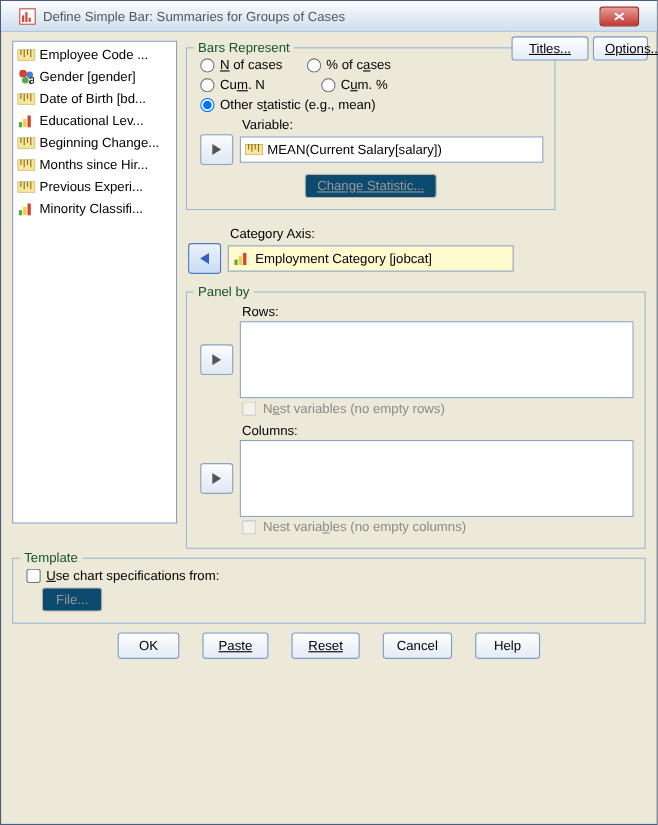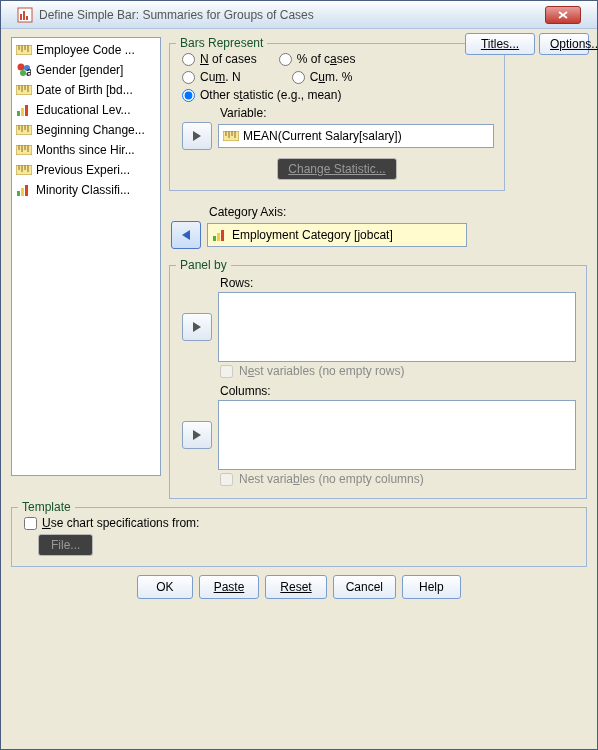--- a/index.html
+++ b/index.html
@@ -12,41 +12,41 @@
 .content { flex: 1; padding: 8px 10px 6px 10px; display: flex; flex-direction: column; }
 .maincols { display: flex; gap: 8px; }
 .vlist { width: 150px; height: 439px; background: #fff; border: 1px solid #8aa3c2; padding: 2px; overflow: hidden; }
 .vlist .row { display: flex; align-items: center; height: 20px; padding: 1px 2px; white-space: nowrap; overflow: hidden; }
 .vlist .row .lab { overflow: hidden; text-overflow: ellipsis; }
 .ico { width: 16px; height: 16px; margin-right: 4px; display: inline-flex; align-items: center; justify-content: center; }
 .ruler svg, .bars svg, .nom svg { display:block; }
 .rightcol { flex: 1; display: flex; flex-direction: column; gap: 6px; position: relative; }
 .sidebtns { position: absolute; top: -4px; right: -2px; display: flex; flex-direction: row; gap: 4px; z-index: 5; }
 .btn { background: linear-gradient(to bottom,#fefeff,#e4ecf7); border: 1px solid #7a9ccf; border-radius: 3px; padding: 3px 10px; cursor: pointer; text-align: center; color: #000; }
-.btn.disabled { color: #999; border-color: #b8b8b8; background: #404040; cursor: default; }
+.btn.disabled { color: #999; border-color: #b8b8b8; background: #0c4a6e; cursor: default; }
 .fieldset { border: 1px solid #9fb6d4; border-radius: 0; padding: 8px 10px 10px 10px; position: relative; margin-top: 6px; }
 .legend { position: absolute; top: -8px; left: 6px; background: #ece9d8; color: #14532d; padding: 0 4px; }
 .radiorow { display: flex; gap: 22px; margin-bottom: 4px; margin-left: 2px; }
 .radio { display: flex; align-items: center; gap: 5px; cursor: pointer; }
 .radio input { margin: 0; }
 .movebtn { width: 30px; height: 28px; border: 1px solid #8aa3c2; background: linear-gradient(to bottom,#fbfcfe,#dfe8f3); border-radius: 3px; display: flex; align-items: center; justify-content: center; cursor: pointer; }
 .movebtn.blue { border-color: #4d78c8; background: linear-gradient(to bottom,#eaf1fb,#c9ddf6); }
 .arrow { width: 0; height: 0; border-top: 5px solid transparent; border-bottom: 5px solid transparent; }
 .arrow.right { border-left: 8px solid #555; }
 .arrow.left { border-right: 8px solid #3060c0; }
 .slot { background: #fff; border: 1px solid #8aa3c2; height: 24px; display: flex; align-items: center; padding: 0 4px; }
 .slot.tall { height: 70px; align-items: flex-start; padding-top: 2px; }
 .slot .ico { margin-right: 4px; }
 .yellow { background: #fffbcf; }
 .section-lbl { margin: 2px 0 2px 40px; }
 .var-block { display: flex; align-items: center; gap: 6px; margin-left: 2px; }
 .checkrow { display: flex; align-items: center; gap: 6px; margin: 2px 0 2px 40px; color: #8a8a8a; }
 .checkrow input { margin: 0; }
 .template { min-height: 60px; }
-.footer { display: flex; justify-content: center; gap: 6px; padding: 8px 0 10px 0; }
+.footer { display: flex; justify-content: center; gap: 21px; padding: 8px 0 10px 0; }
 .u { text-decoration: underline; }
 .appicon svg { display:block; }
 </style>
 </head>
 <body>
 
 <div class="dialog">
   <div class="titlebar">
     <span class="icon appicon">
       <svg width="16" height="16">

